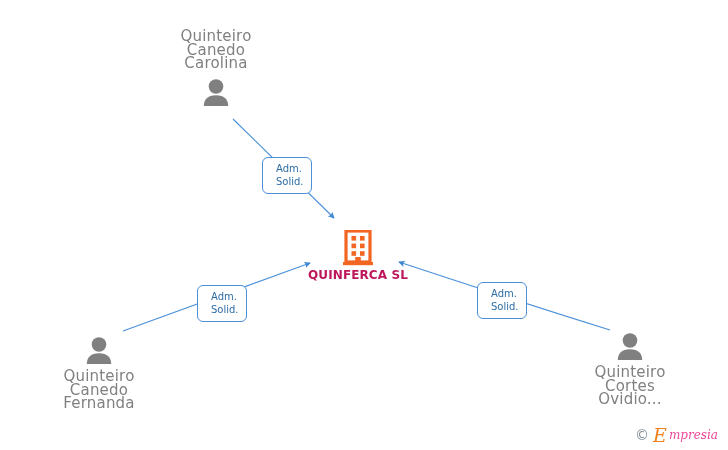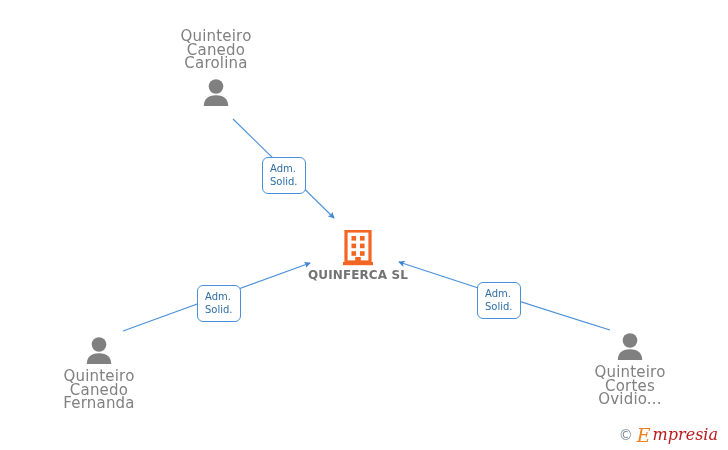--- a/index.html
+++ b/index.html
@@ -39,36 +39,36 @@
     font-size: 15px;
     line-height: 13.5px;
     color: #808080;
     letter-spacing: 0.2px;
     white-space: pre-line;
   }
   .company-name {
     font-family: "DejaVu Sans", sans-serif;
     font-size: 12px;
     font-weight: bold;
-    color: #737373;
+    color: #be185d;
     letter-spacing: 0.1px;
     margin-top: 2px;
     white-space: nowrap;
   }
   .edge-label {
     position: absolute;
     box-sizing: border-box;
     background: #ffffff;
     border: 1px solid #4a90d9;
     border-radius: 6px;
     color: #2e6da4;
     font-family: "DejaVu Sans", sans-serif;
     font-size: 10px;
     line-height: 13px;
-    padding: 4px 7px 5px 7px;
+    padding: 4px 7px 5px 13px;
     text-align: left;
     white-space: pre-line;
     box-shadow: 0 0 0 0 rgba(0,0,0,0);
   }
   #watermark {
     position: absolute;
     right: 10px;
     bottom: 6px;
     display: flex;
     align-items: center;
@@ -84,22 +84,22 @@
     font-style: italic;
     font-size: 19px;
     color: #f0821e;
     line-height: 1;
     position: relative;
     top: 1px;
   }
   .wm-rest {
     font-family: "DejaVu Serif", serif;
     font-style: italic;
-    font-size: 16px;
-    color: #b91c1c;
+    font-size: 12px;
+    color: #ec4899;
     line-height: 1;
     margin-left: -2px;
   }
 </style>
 </head>
 <body>
 
 <div id="canvas">
 
   <svg id="edges" viewBox="0 0 728 450">

